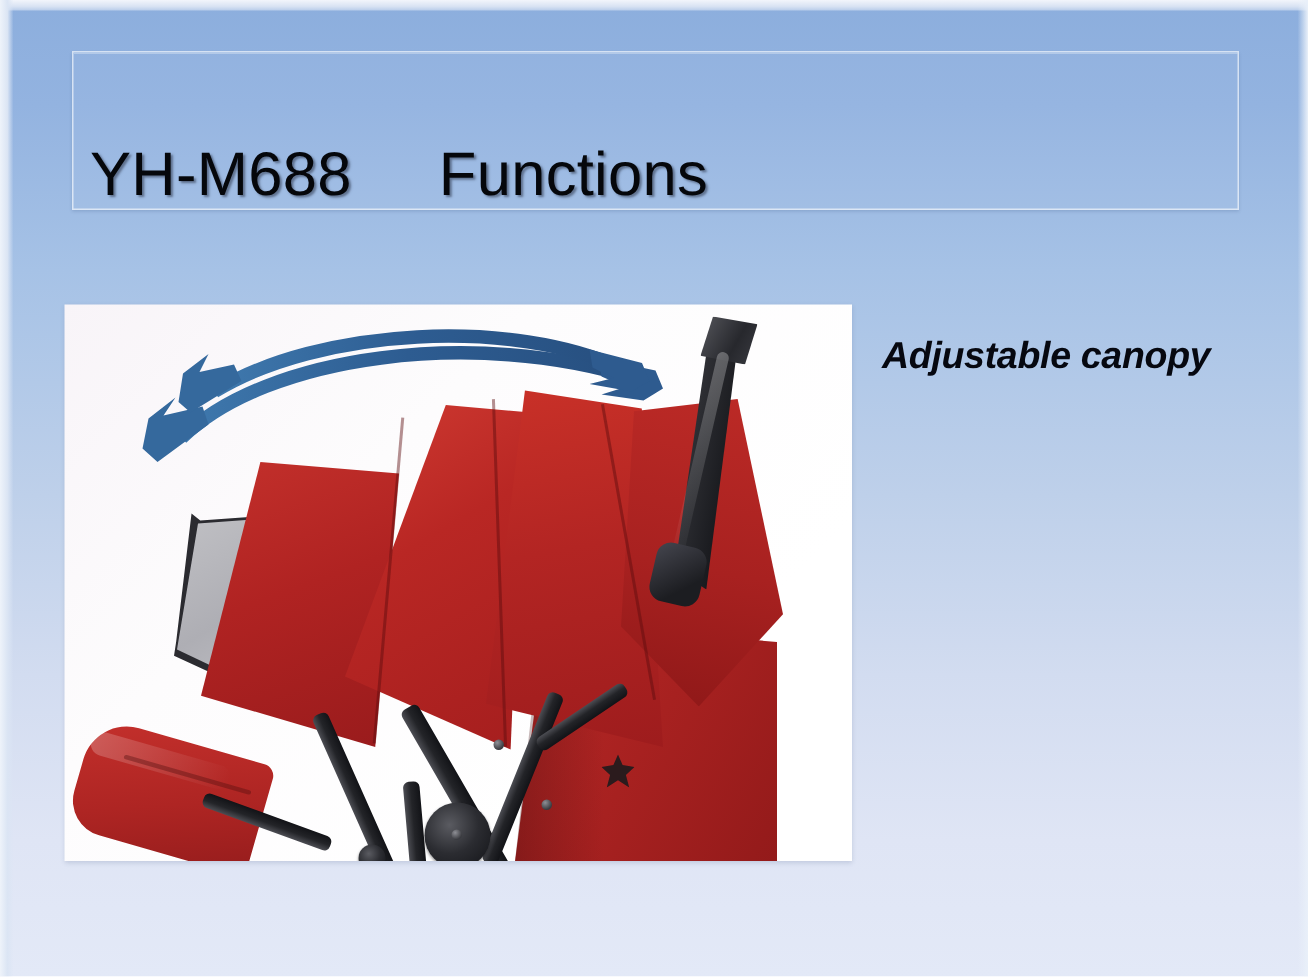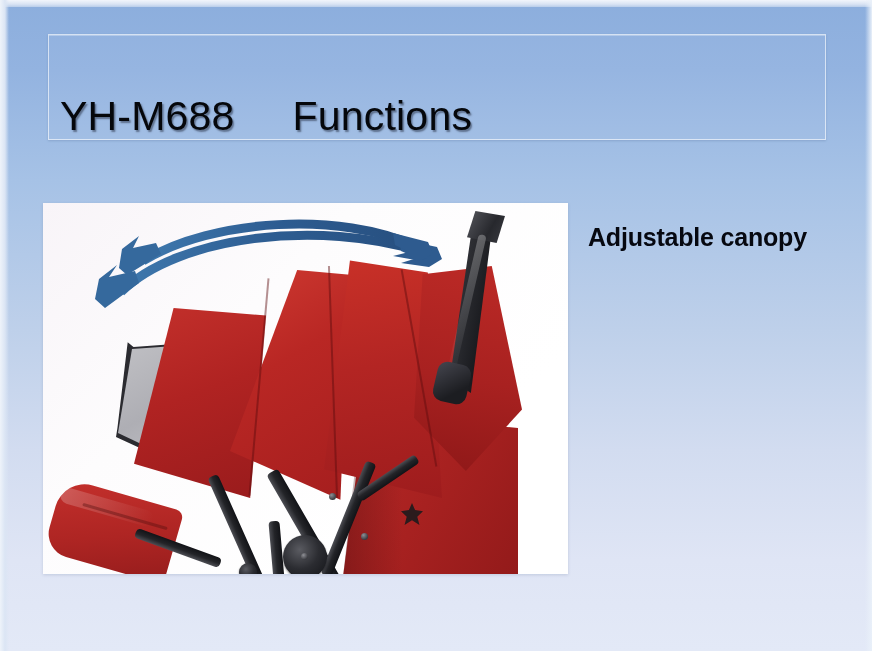--- a/index.html
+++ b/index.html
@@ -231,20 +231,21 @@
     top: 222px;
     width: 270px;
   }
   #feature-title {
     font-size: 25px;
     font-weight: bold;
     color: #060810;
     line-height: 30px;
     letter-spacing: -0.2px;
     margin-bottom: 14px;
+    font-style: italic;
   }
   #feature-body {
     font-size: 23px;
     line-height: 33px;
     color: #0d1426;
     letter-spacing: -0.1px;
   }
 </style>
 </head>
 <body>

